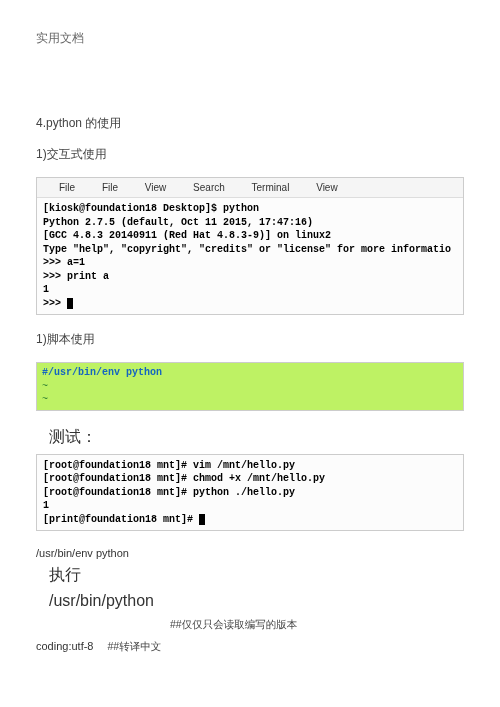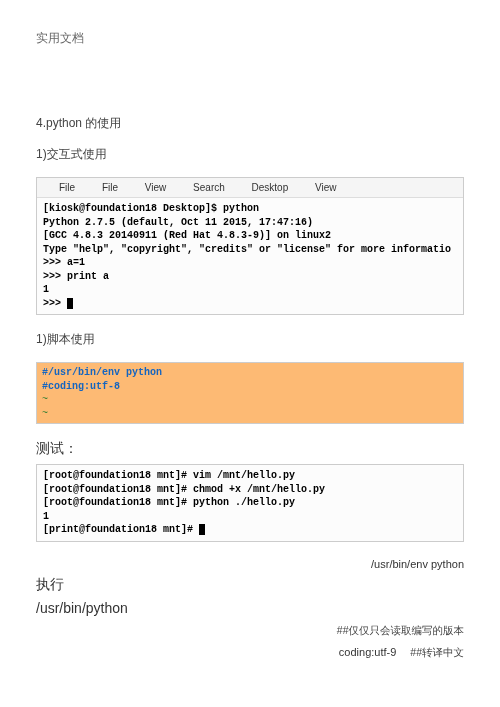--- a/index.html
+++ b/index.html
@@ -55,89 +55,87 @@
   }
   .cursor {
     display: inline-block;
     width: 6px;
     height: 11px;
     background: #000;
     vertical-align: text-bottom;
   }
   .editor-frame {
     border: 1px solid #ccc;
-    background: #fdba74;
+    background: #bef264;
     margin-bottom: 16px;
     font-family: "Courier New", monospace;
     font-size: 10px;
     padding: 3px 5px;
     line-height: 1.35;
   }
   .ed-comment { color: #1565c0; font-weight: bold; }
   .ed-keyword { color: #c2185b; font-weight: bold; }
   .ed-assign  { color: #000; }
   .ed-num     { color: #8d2f2f; }
   .ed-highlight { background: #b2ebf2; }
   .ed-tilde   { color: #2e7d32; }
   .note-row {
     display: flex;
     align-items: flex-start;
     gap: 14px;
     margin: 8px 0 4px 0;
-    justify-content: flex-end;
   }
   .note-left {
     font-size: 11px;
     color: #333;
     flex-shrink: 0;
   }
   .note-right {
     font-size: 10.5px;
     color: #444;
   }
   .plain {
-    font-size: 14px;
+    font-size: 16px;
     color: #333;
-    margin: 6px 0;
+    margin: 6px 13px;
   }
 </style>
 </head>
 <body>
 
 <div class="header">实用文档</div>
 
 <div class="section-title">4.python 的使用</div>
 
 <div class="section-title">1)交互式使用</div>
 
 <div class="terminal-frame">
   <div class="terminal-menu">
     <span>File</span>
     <span>File</span>
     <span>View</span>
     <span>Search</span>
-    <span>Desktop</span>
+    <span>Terminal</span>
     <span>View</span>
   </div>
   <div class="terminal-body"><span class="bold">[kiosk@foundation18 Desktop]$ python</span>
 <span class="bold">Python 2.7.5 (default, Oct 11 2015, 17:47:16)</span>
 <span class="bold">[GCC 4.8.3 20140911 (Red Hat 4.8.3-9)] on linux2</span>
 <span class="bold">Type "help", "copyright", "credits" or "license" for more informatio</span>
 <span class="bold">&gt;&gt;&gt; a=1</span>
 <span class="bold">&gt;&gt;&gt; print a</span>
 <span class="bold">1</span>
 <span class="bold">&gt;&gt;&gt; </span><span class="cursor"></span>
 </div>
 </div>
 
 <div class="section-title">1)脚本使用</div>
 
 <div class="editor-frame">
   <div><span class="ed-comment">#/usr/bin/env python</span></div>
-  <div><span class="ed-comment">#coding:utf-8</span></div>
   <div><span class="ed-tilde">~</span></div>
   <div><span class="ed-tilde">~</span></div>
 </div>
 
 <div class="plain">测试：</div>
 
 <div class="terminal-frame">
   <div class="terminal-body"><span class="bold">[root@foundation18 mnt]# vim /mnt/hello.py</span>
 <span class="bold">[root@foundation18 mnt]# chmod +x /mnt/hello.py</span>
 <span class="bold">[root@foundation18 mnt]# python ./hello.py</span>
@@ -152,15 +150,15 @@
 
 <div class="plain">执行</div>
 
 <div class="plain">/usr/bin/python</div>
 <div class="note-row">
   <div class="note-left" style="width:120px;"></div>
   <div class="note-right">##仅仅只会读取编写的版本</div>
 </div>
 
 <div class="note-row">
-  <div class="note-left">coding:utf-9</div>
+  <div class="note-left">coding:utf-8</div>
   <div class="note-right">##转译中文</div>
 </div>
 
 </body></html>

